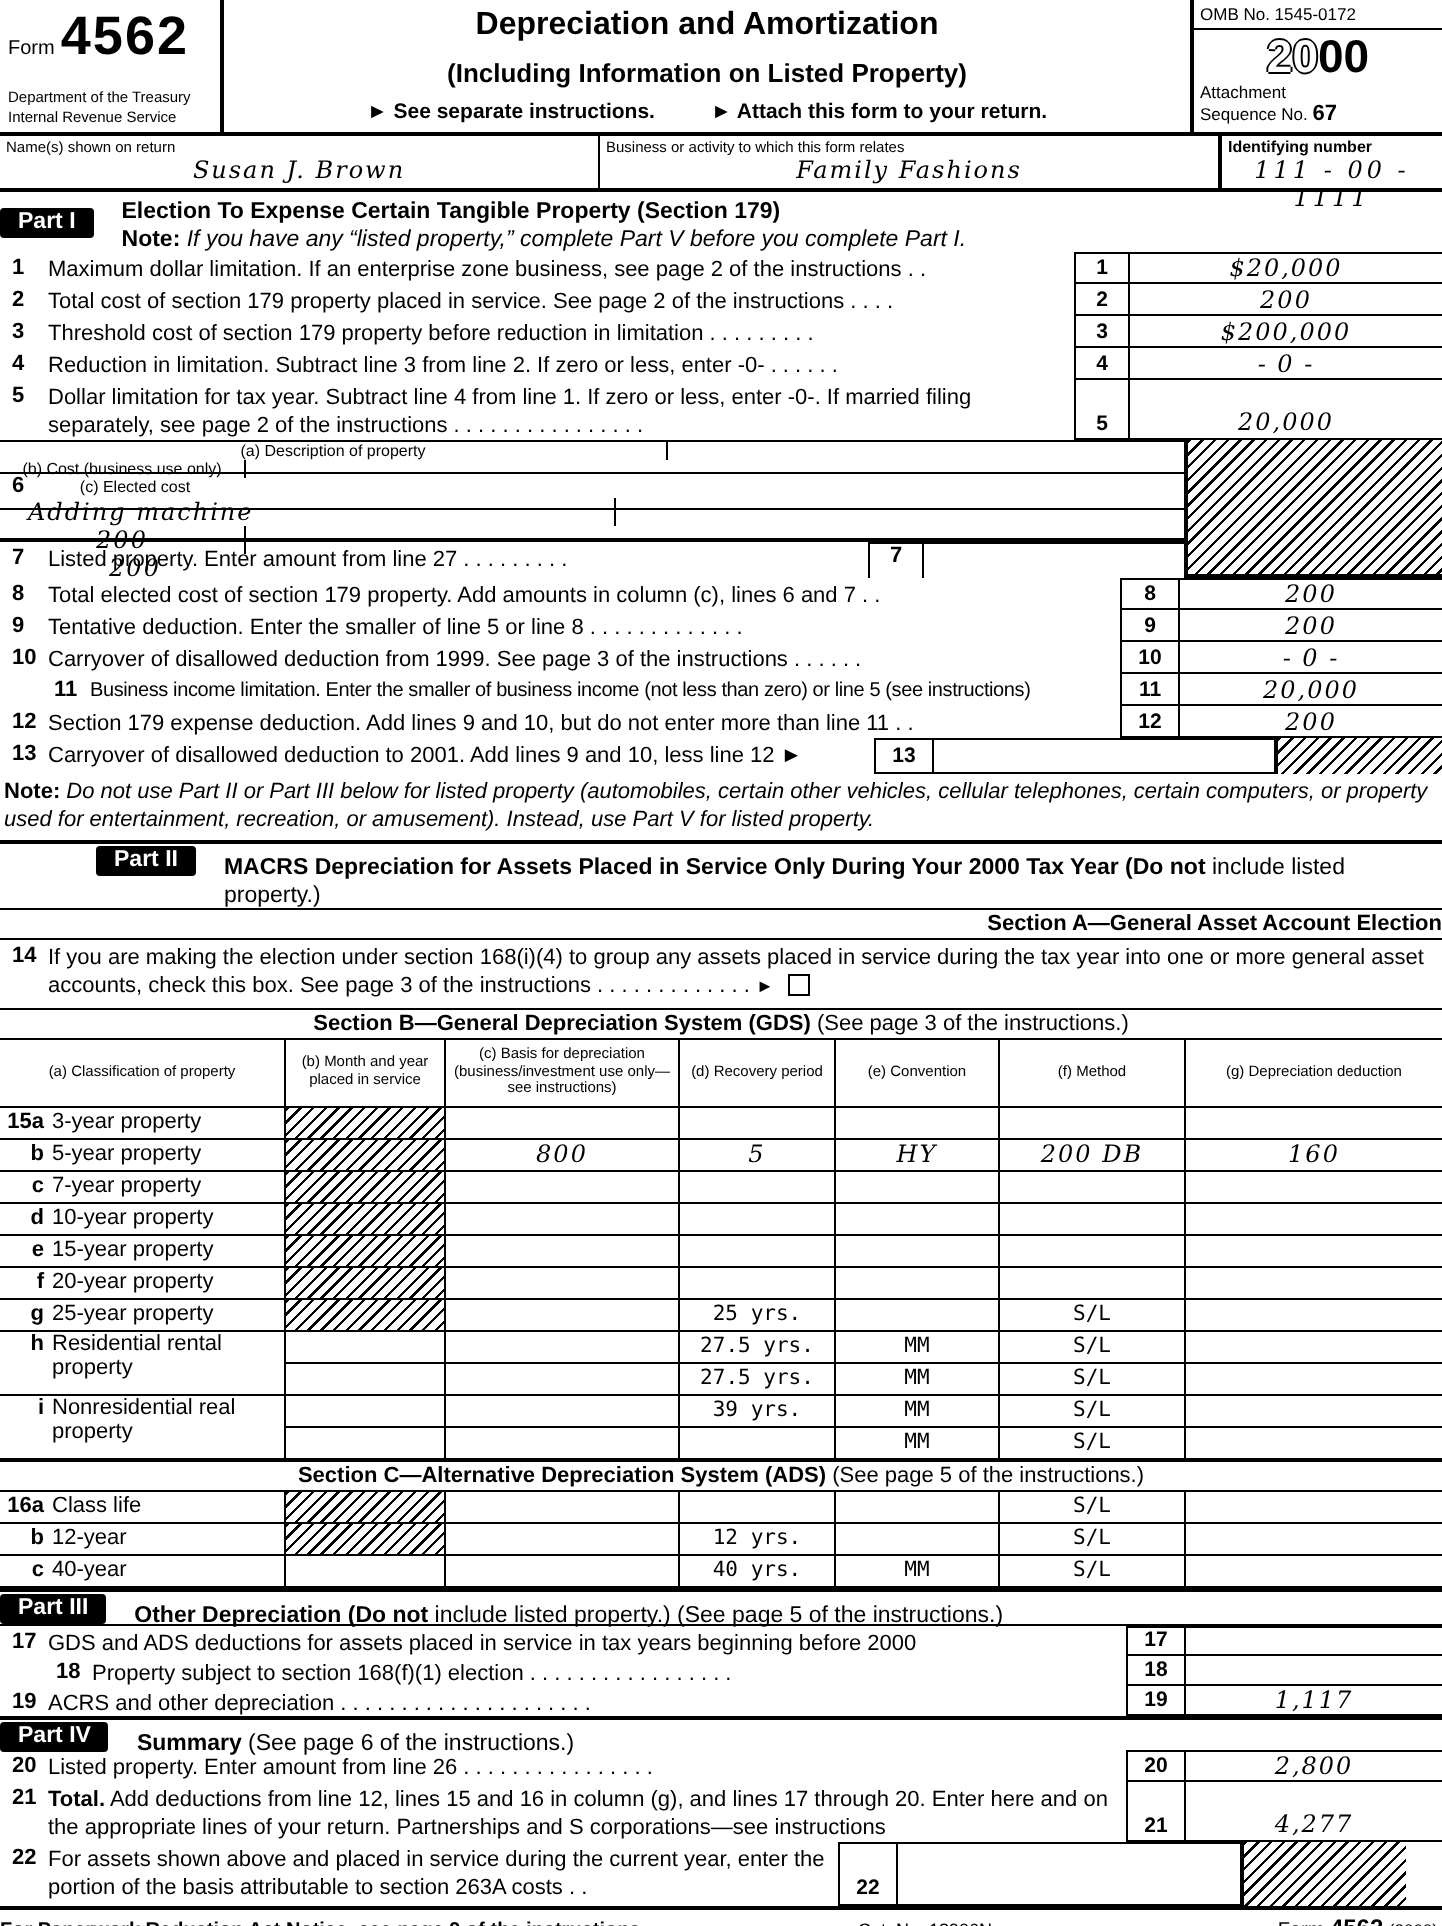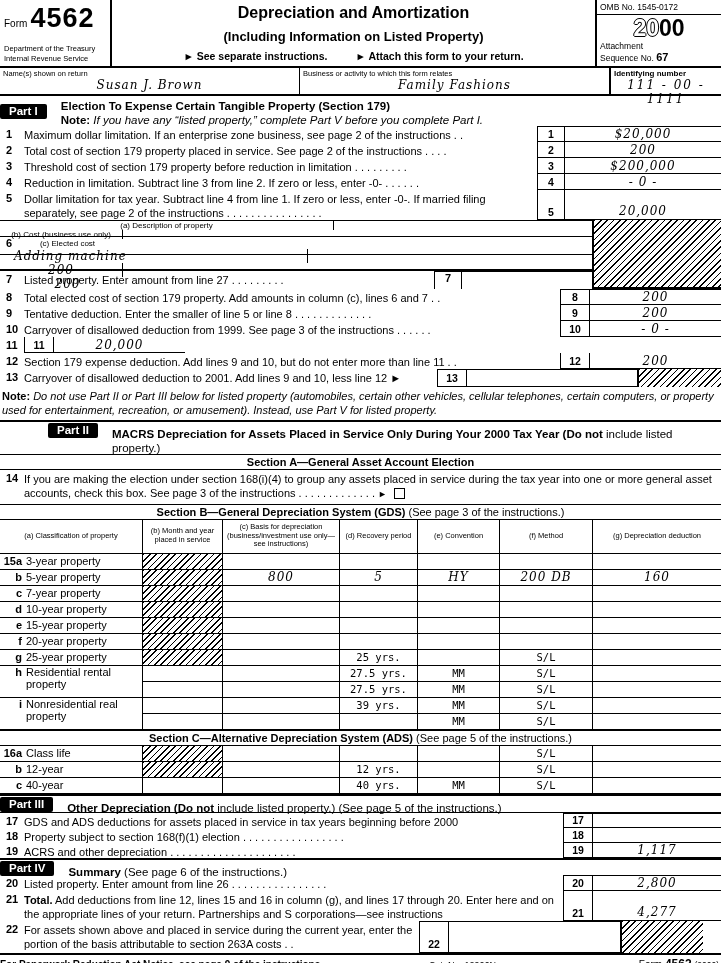--- a/index.html
+++ b/index.html
@@ -240,22 +240,23 @@
   <div class="ltext">Tentative deduction. Enter the smaller of line 5 or line 8 .   .   .   .   .   .   .   .   .   .   .   .   .</div>
   <div class="numbox w-box2">9</div>
   <div class="amount w-amt2 hw">200</div>
 </div>
 <div class="arow" style="height:16px;">
   <div class="lnum">10</div>
   <div class="ltext">Carryover of disallowed deduction from 1999. See page 3 of the instructions .   .   .   .   .   .</div>
   <div class="numbox w-box2">10</div>
   <div class="amount w-amt2 hw">- 0 -</div>
 </div>
-<div class="arow" style="height:16px;">
+<div class="arow" style="height:16px;margin-left:21px;">
   <div class="lnum">11</div>
+  <div class="ltext tight">Business income limitation. Enter the smaller of business income (not less than zero) or line 5 (see instructions)</div>
   <div class="numbox w-box2">11</div>
   <div class="amount w-amt2 hw">20,000</div>
 </div>
 <div class="arow" style="height:16px;">
   <div class="lnum">12</div>
   <div class="ltext">Section 179 expense deduction. Add lines 9 and 10, but do not enter more than line 11  .   .</div>
   <div class="numbox w-box2">12</div>
   <div class="amount w-amt2 hw">200</div>
 </div>
 
@@ -272,21 +273,21 @@
   <span class="i">Do not use Part II or Part III below for listed property (automobiles, certain other vehicles, cellular telephones, certain computers, or property used for entertainment, recreation, or amusement). Instead, use Part V for listed property.</span>
 </div>
 
 <div class="part-bar" style="height:32px;margin-left:48px;">
   <span class="part-label">Part II</span>
   <span class="part-title" style="max-width:630px;">
     <span class="b">MACRS Depreciation for Assets Placed in Service Only During Your 2000 Tax Year (Do not</span><span> include listed property.)</span>
   </span>
 </div>
 
-<div class="sec-head b" style="border-top:1.5px solid #000;">Section A—General Asset Account Election</div>
+<div class="sec-head b" style="border-top:1.5px solid #000;text-align:right;">Section A—General Asset Account Election</div>
 
 <div class="arow" style="height:34px;">
   <div class="lnum">14</div>
   <div class="ltext">
     <span>If you are making the election under section 168(i)(4) to group any assets placed in service during the tax year into one or more general asset accounts, check this box. See page 3 of the instructions   .   .   .   .   .   .   .   .   .   .   .   .   .</span>
     <span class="arrow">►</span>
     <span class="checkbox"></span>
   </div>
 </div>
 
@@ -462,21 +463,21 @@
     <span class="b">Other Depreciation (Do not</span><span> include listed property.) (See page 5 of the instructions.)</span>
   </span>
 </div>
 
 <div class="arow" style="height:15px;">
   <div class="lnum">17</div>
   <div class="ltext">GDS and ADS deductions for assets placed in service in tax years beginning before 2000</div>
   <div class="numbox w-box3 bt">17</div>
   <div class="amount w-amt3 bt hw"></div>
 </div>
-<div class="arow" style="height:15px;">
+<div class="arow" style="height:15px;margin-left:22px;">
   <div class="lnum">18</div>
   <div class="ltext">Property subject to section 168(f)(1) election .   .   .   .   .   .   .   .   .   .   .   .   .   .   .   .   .</div>
   <div class="numbox w-box3">18</div>
   <div class="amount w-amt3 hw"></div>
 </div>
 <div class="arow" style="height:15px;">
   <div class="lnum">19</div>
   <div class="ltext">ACRS and other depreciation .   .   .   .   .   .   .   .   .   .   .   .   .   .   .   .   .   .   .   .   .</div>
   <div class="numbox w-box3">19</div>
   <div class="amount w-amt3 hw">1,117</div>

